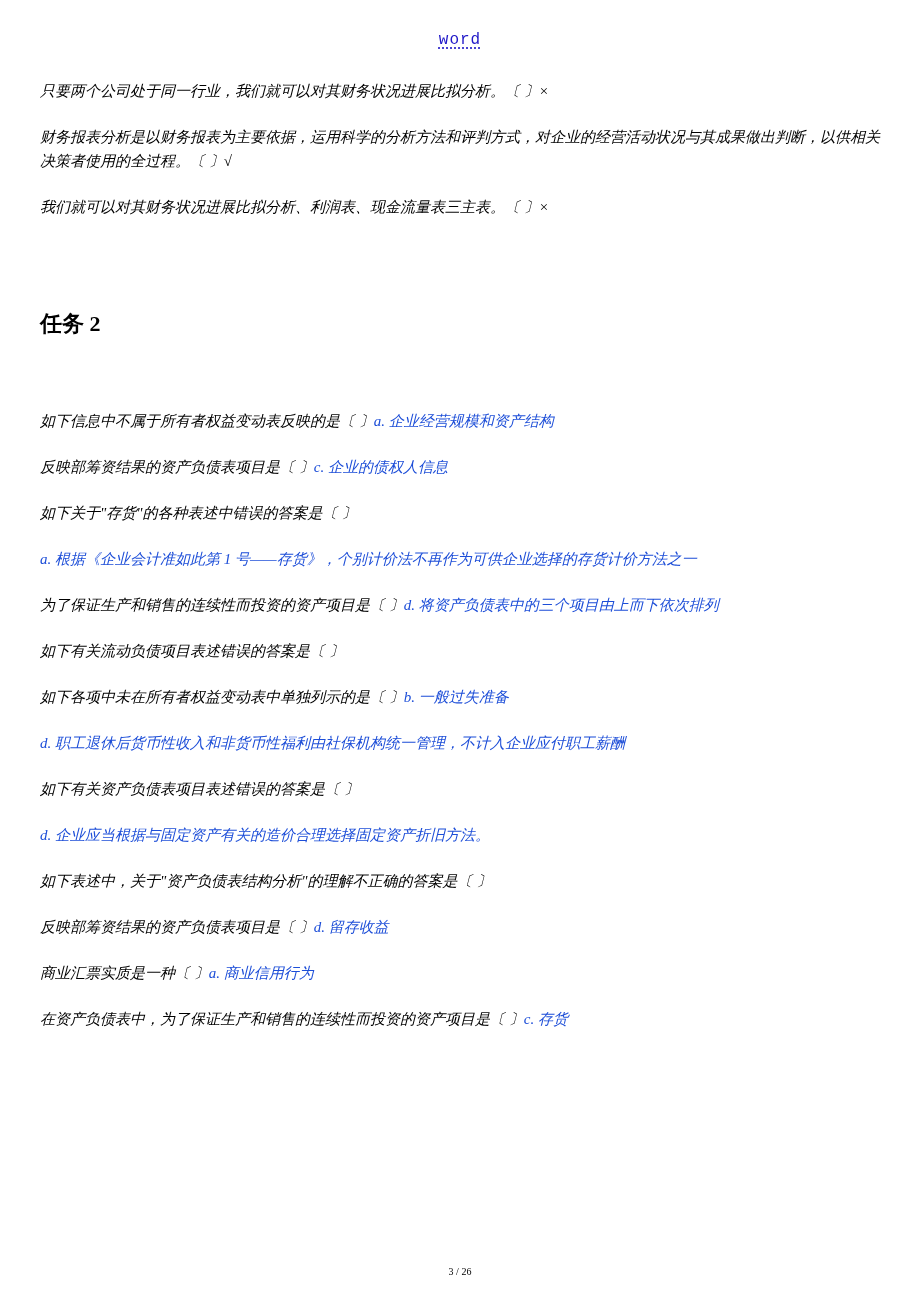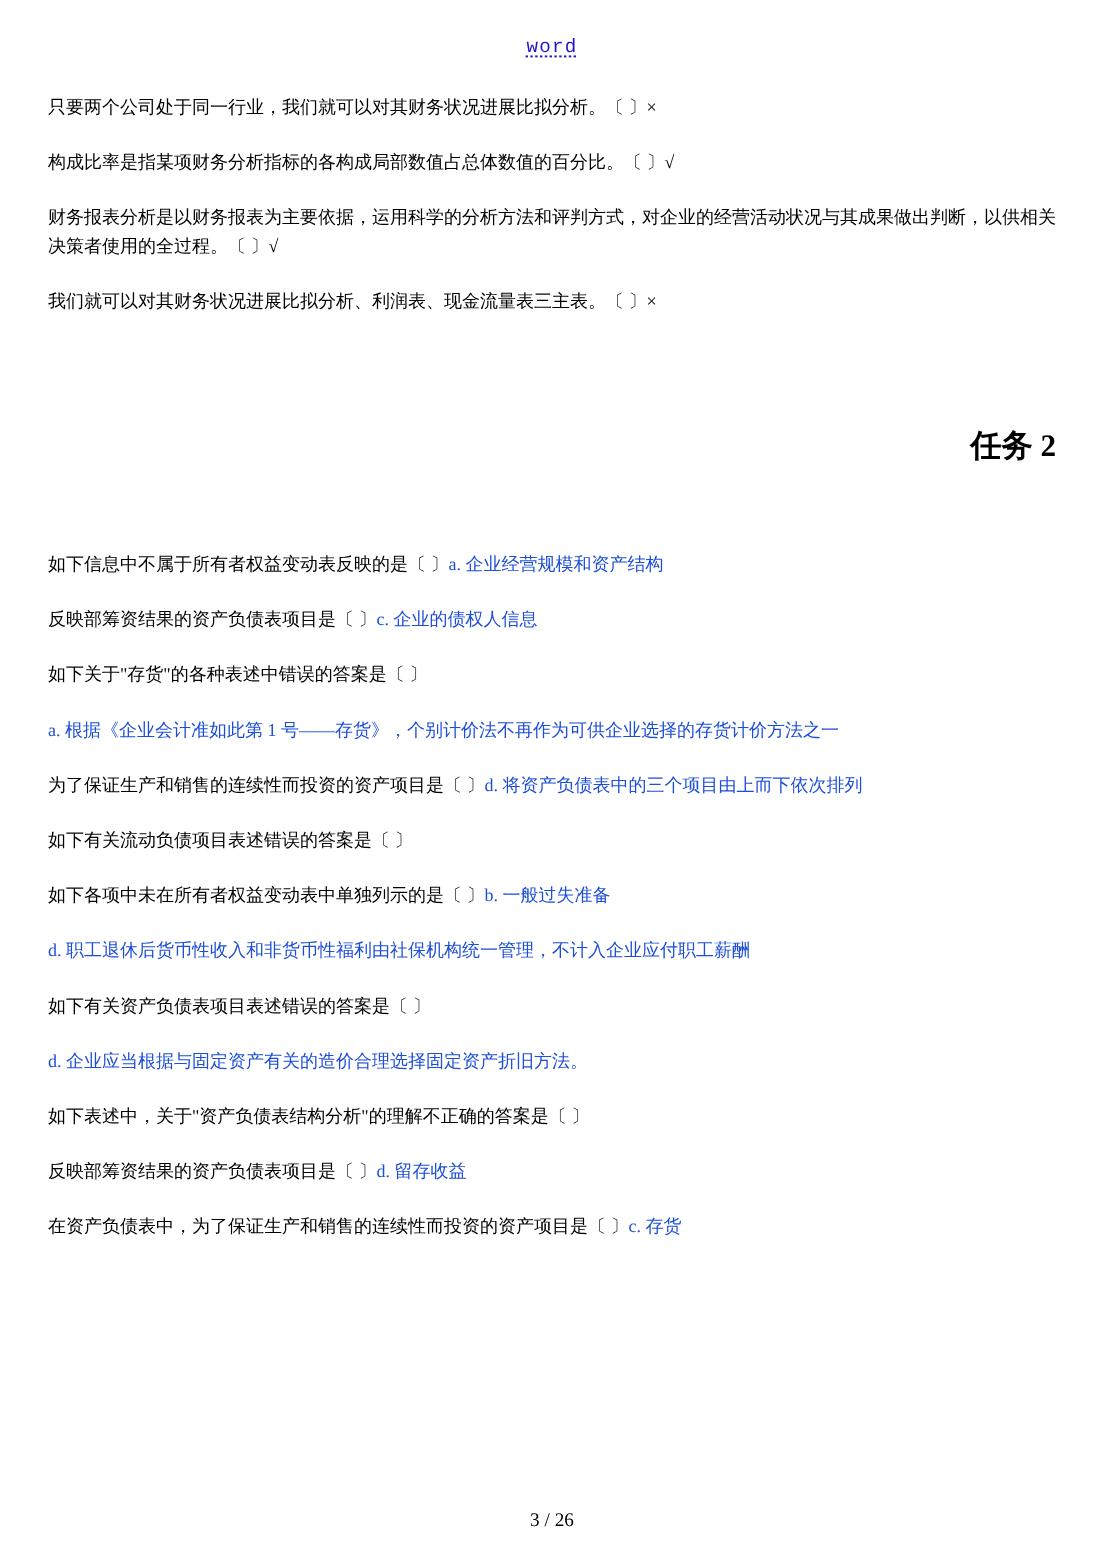--- a/index.html
+++ b/index.html
@@ -28,52 +28,52 @@
     font-family: "Courier New", monospace;
     letter-spacing: 1px;
     margin-top: 10px;
   }
   .body-para {
     font-size: 15px;
     color: #000000;
     line-height: 1.6;
     margin: 4px 0 22px 0;
     text-align: justify;
+    font-style: italic;
   }
   .section-title {
-    text-align: right;
-    font-size: 26px;
+    text-align: left;
+    font-size: 22px;
     font-weight: bold;
     margin: 90px 0 70px 0;
     font-family: "SimSun", "宋体", serif;
   }
   .red {
     color: #1d4ed8;
   }
   .footer {
     position: absolute;
     bottom: 25px;
     left: 0;
     width: 920px;
     text-align: center;
-    font-size: 16px;
+    font-size: 10px;
     color: #000000;
   }
 </style>
 </head>
 <body>
 
 <div class="page">
 
   <div class="header">
     <span class="header-word">word</span>
   </div>
 
   <p class="body-para">只要两个公司处于同一行业，我们就可以对其财务状况进展比拟分析。〔  〕×</p>
-  <p class="body-para">构成比率是指某项财务分析指标的各构成局部数值占总体数值的百分比。〔  〕√</p>
   <p class="body-para">财务报表分析是以财务报表为主要依据，运用科学的分析方法和评判方式，对企业的经营活动状况与其成果做出判断，以供相关决策者使用的全过程。〔  〕√</p>
   <p class="body-para">我们就可以对其财务状况进展比拟分析、利润表、现金流量表三主表。〔  〕×</p>
 
   <h2 class="section-title">任务 2</h2>
 
   <p class="body-para">
     <span>如下信息中不属于所有者权益变动表反映的是〔  〕</span><span class="red">a.  企业经营规模和资产结构</span>
   </p>
 
   <p class="body-para">
@@ -104,20 +104,23 @@
   <p class="body-para red">d.  企业应当根据与固定资产有关的造价合理选择固定资产折旧方法。</p>
 
   <p class="body-para">
     <span>如下表述中，关于"资产负债表结构分析"的理解不正确的答案是〔    〕</span>
   </p>
 
   <p class="body-para">
     <span>反映部筹资结果的资产负债表项目是〔    〕</span><span class="red">d.  留存收益</span>
   </p>
 
+  <p class="body-para">
+    <span>商业汇票实质是一种〔    〕</span><span class="red">a.  商业信用行为</span>
+  </p>
 
   <p class="body-para">
     <span>在资产负债表中，为了保证生产和销售的连续性而投资的资产项目是〔  〕</span><span class="red">c.  存货</span>
   </p>
 
   <div class="footer">
     <span>3</span><span> / </span><span>26</span>
   </div>
 
 </div>

